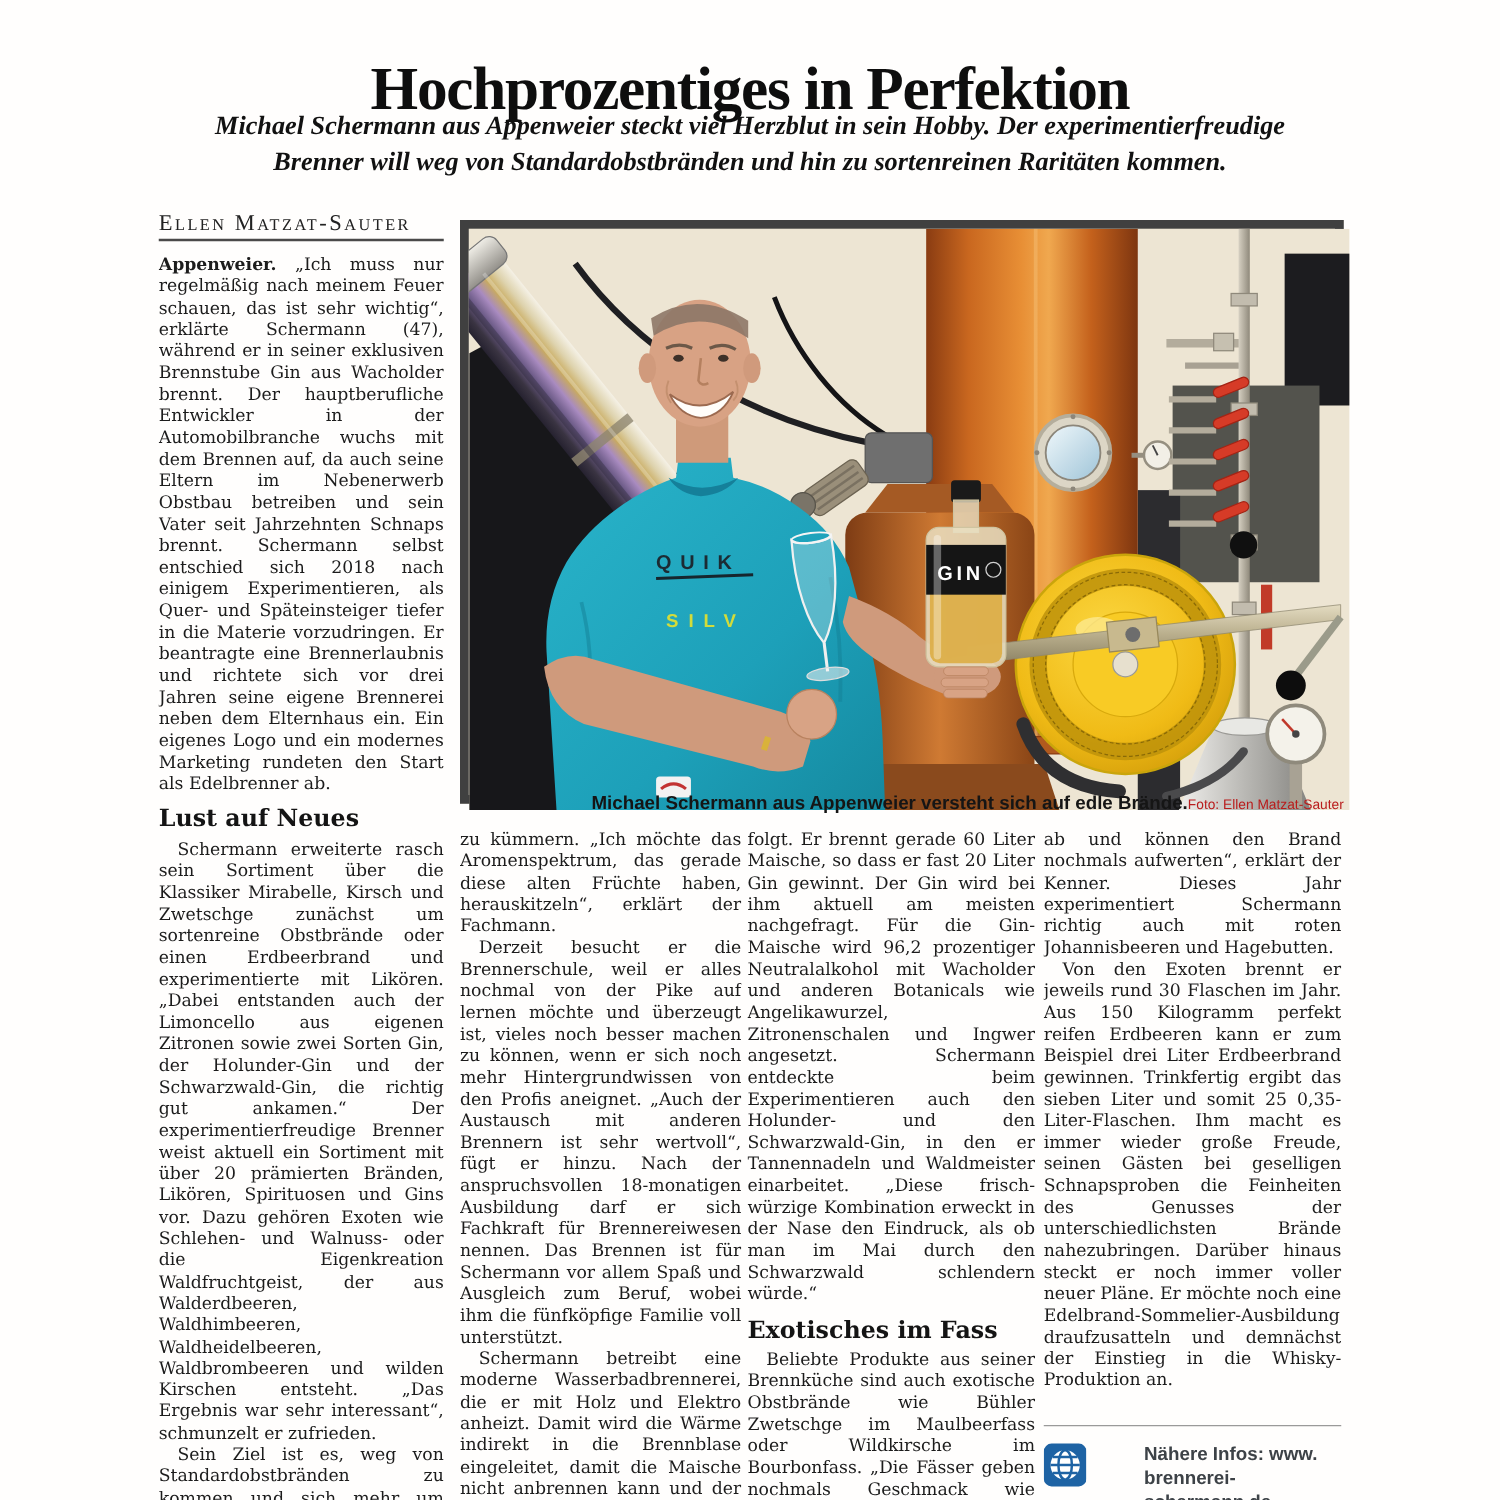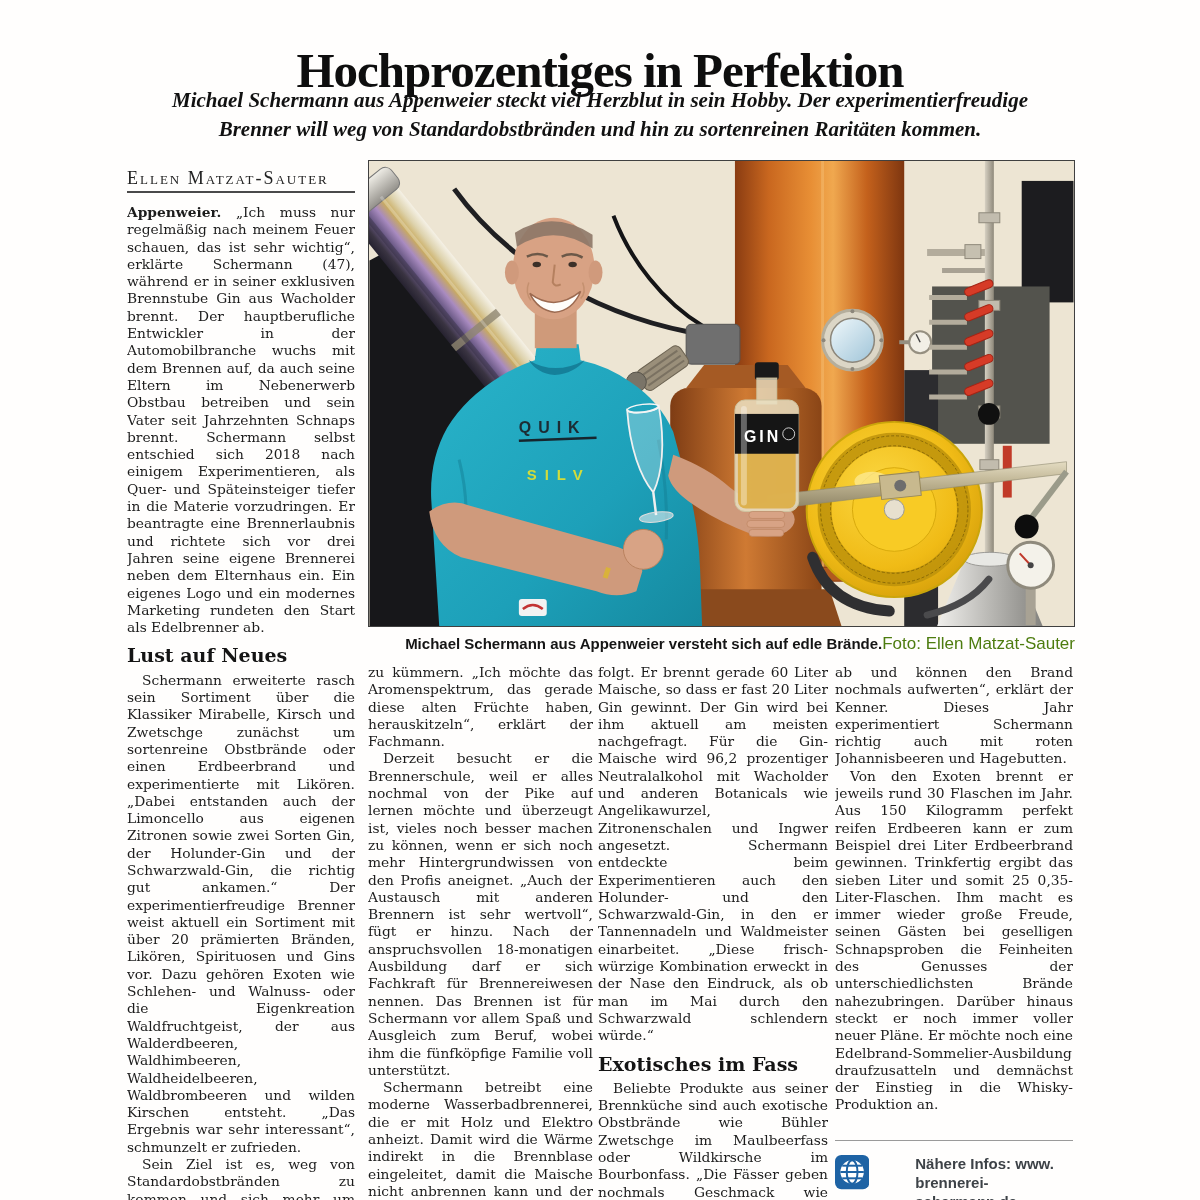--- a/index.html
+++ b/index.html
@@ -23,27 +23,27 @@
   .col p{margin:0;text-indent:15px;}
   .col p.noindent{text-indent:0;}
   .leadin{font-weight:700;}
   .subhead{font-size:19px;font-weight:700;margin:11px 0 7px;text-indent:0;
            font-family:"DejaVu Serif", serif;color:#141414;}
   #col1{left:127px;top:204px;width:228px;height:1004px;}
   #col2{left:368px;top:664px;width:225px;height:545px;}
   #col3{left:598px;top:664px;width:230px;height:545px;}
   #col4{left:835px;top:664px;width:238px;height:478px;}
   
-  .photo{position:absolute;left:368px;top:160px;width:707px;height:467px;
-         border:1px solid #404040;box-sizing:border-box;background:#ece4d2;}
+  .photo{position:absolute;left:368px;top:176px;width:707px;height:467px;
+         border:7px solid #404040;box-sizing:border-box;background:#ece4d2;}
   .caption-row{position:absolute;left:368px;top:634px;width:707px;display:flex;
                justify-content:flex-end;align-items:baseline;
                font-family:"Liberation Sans", sans-serif;}
   .caption{font-size:15px;font-weight:700;color:#151515;}
-  .credit{font-size:17px;color:#4d7c0f;}
+  .credit{font-size:11px;color:#b91c1c;}
   
   .infobox{position:absolute;left:835px;top:1140px;width:238px;background:#fffefd;}
   .infobox-rule{height:1px;background:#9a9a9a;margin-bottom:12px;}
   .infobox-body{display:flex;gap:10px;align-items:flex-start;}
   .infobox-text{font-family:"Liberation Sans", sans-serif;font-weight:700;
                 font-size:15px;line-height:19px;color:#3d4247;padding-top:1px;margin-left:36px;}
 </style>
 </head>
 <body>
 

